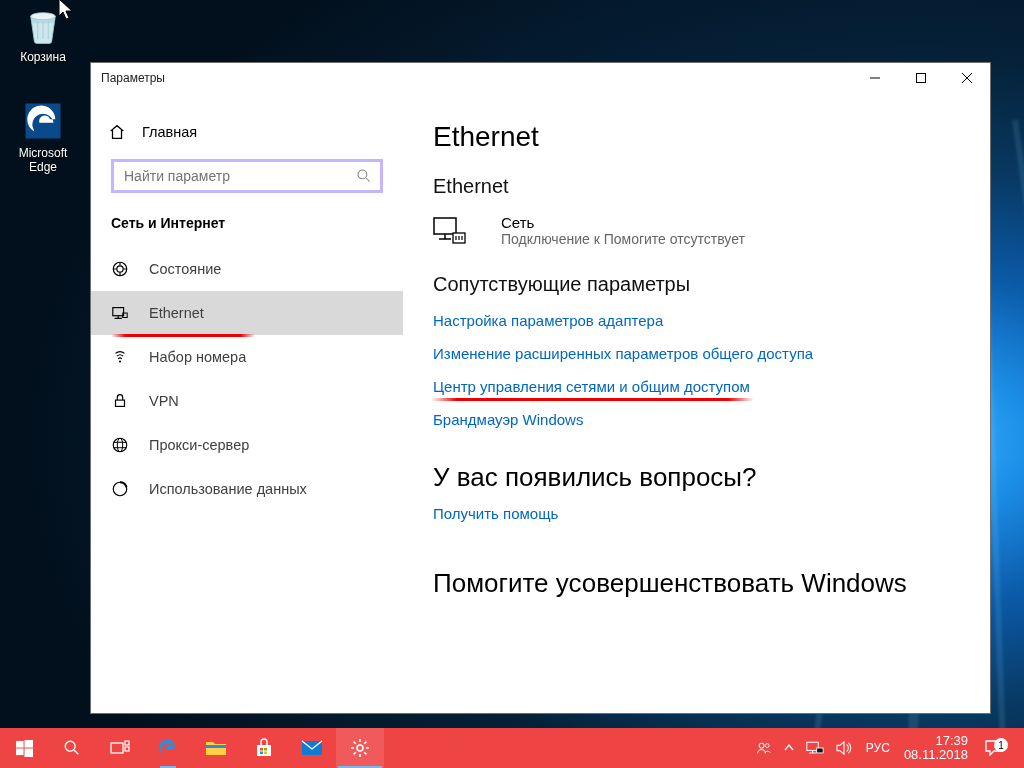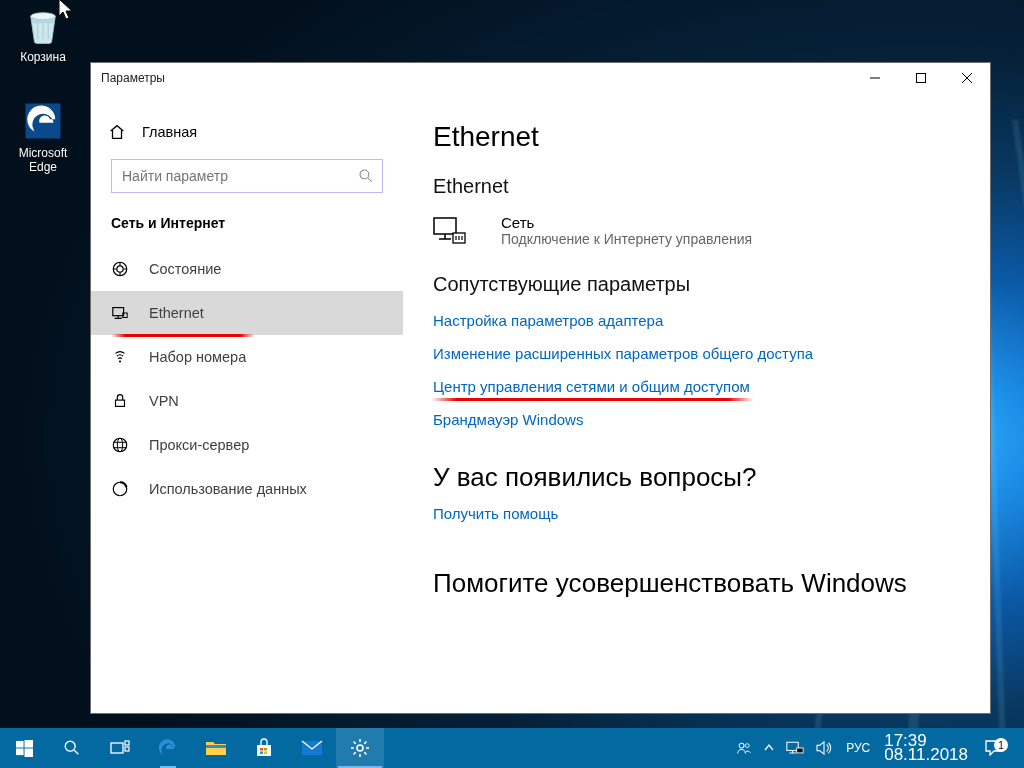--- a/index.html
+++ b/index.html
@@ -27,21 +27,21 @@
   .window { position: absolute; left: 90px; top: 62px; width: 901px; height: 652px;
     background: #fff; border: 1px solid #6e6e6e; }
   .titlebar { height: 30px; display: flex; align-items: center; background: #fff; }
   .titlebar .title { padding-left: 10px; font-size: 12px; color: #222; }
   .winbtns { margin-left: auto; display: flex; }
   .winbtn { width: 46px; height: 30px; display:flex; align-items:center; justify-content:center; color:#111;}
   .winbody { display: flex; height: calc(100% - 30px); }
   .sidebar { width: 312px; background:#fff; border-right:0; padding: 30px 0 0 0;}
   .home { display:flex; align-items:center; padding: 0 20px 18px 17px; font-size:14.5px; color:#000; cursor:pointer;}
   .home svg { margin-right: 16px; }
-  .searchbox { margin: 0 20px 22px 20px; height:34px; border:1px solid #c4b5fd; background:#fff;
+  .searchbox { margin: 0 20px 22px 20px; height:34px; border:3px solid #c4b5fd; background:#fff;
     display:flex; align-items:center; padding:0 8px 0 10px; color:#666; font-size:14px;gap:7px;}
   .searchbox input { flex:1; border:0; outline:0; font-size:14px; font-family:inherit; background:transparent;}
   .searchbox svg { opacity:.7; }
   .section-title { padding: 0 20px 16px 20px; font-size:14px; font-weight:600; color:#000; }
   .navitem { display:flex; align-items:center; height:44px; padding:0 20px; font-size:14.5px; color:#404040; cursor:pointer; position:relative;}
   .navitem svg { margin-right:20px; flex:0 0 18px;}
   .navitem.active { background:#d9d9d9; }
   .redline { position:absolute; left:20px; right:148px; bottom:-2px; height:3px;
     background: linear-gradient(90deg, rgba(255,0,0,0) 0%, #e00 10%, #e00 90%, rgba(255,0,0,0) 100%);
     border-radius:2px;}
@@ -54,30 +54,30 @@
   .netrow .t2 { font-size:14px; color:#666;}
   .linkrow { font-size:15px; color:#0067c0; margin-bottom:16px; cursor:pointer; position:relative; display:inline-block;}
   .linkrow.u { } 
   .linkrow .redu { position:absolute; left:-2px; right:-4px; bottom:-6px; height:3px;
     background: linear-gradient(90deg, rgba(230,0,0,0) 0%, #e00 8%, #e00 92%, rgba(230,0,0,0) 100%);
     border-radius:2px;}
   .helpq { font-size:26px; font-weight:400; margin: 18px 0 12px 0;}
 
   
   .taskbar { position:absolute; left:0; right:0; bottom:0; height:40px;
-    background:#0369a1; display:flex; align-items:stretch; color:#fff; z-index:50;}
+    background:#ef4444; display:flex; align-items:stretch; color:#fff; z-index:50;}
   .tb-left { display:flex; }
   .tbitem { width:48px; display:flex; align-items:center; justify-content:center; position:relative; cursor:pointer;}
   .tbitem.active::after { content:""; position:absolute; left:2px; right:2px; bottom:0; height:2px; background:#76b9ed;}
   .tbitem.running::after { content:""; position:absolute; left:16px; right:16px; bottom:0; height:2px; background:#76b9ed;}
   .tb-right { margin-left:auto; display:flex; align-items:center; padding-right:6px;}
   .tray { display:flex; align-items:center; gap:12px; padding:0 8px;}
   .tray svg { opacity:.95; }
   .lang { font-size:12px; padding:0 6px;}
-  .clock { text-align:left; font-size:17px; line-height:14px; padding:0 8px;}
+  .clock { text-align:right; font-size:13px; line-height:14px; padding:0 8px;}
   .actcenter { width:36px; display:flex; align-items:center; justify-content:center; position:relative;}
   .badge { position:absolute; right:4px; bottom:4px; background:#fff; color:#000; border-radius:50%;
     width:14px; height:14px; font-size:10px; display:flex; align-items:center; justify-content:center;}
 
   svg { display:block; }
 </style>
 </head>
 <body>
 
 <div class="desktop">
@@ -215,21 +215,21 @@
         <div class="nic">
           <svg width="34" height="30" viewBox="0 0 34 30">
             <rect x="1" y="1" width="22" height="16" fill="none" stroke="#000" stroke-width="1.5"></rect>
             <path d="M12 17 V22 M6 22 H18" stroke="#000" stroke-width="1.5"></path>
             <rect x="20" y="16" width="12" height="10" fill="#fff" stroke="#000" stroke-width="1.3"></rect>
             <path d="M23 19 V23 M26 19 V23 M29 19 V23" stroke="#000" stroke-width="1.2"></path>
           </svg>
         </div>
         <div>
           <div class="t1">Сеть</div>
-          <div class="t2">Подключение к Интернету управления</div>
+          <div class="t2">Подключение к Помогите отсутствует</div>
         </div>
       </div>
 
       <h2 class="sh">Сопутствующие параметры</h2>
 
       <div><span class="linkrow">Настройка параметров адаптера</span></div>
       <div><span class="linkrow">Изменение расширенных параметров общего доступа</span></div>
       <div><span class="linkrow u">
         <span>Центр управления сетями и общим доступом</span>
         <span class="redu"></span>

